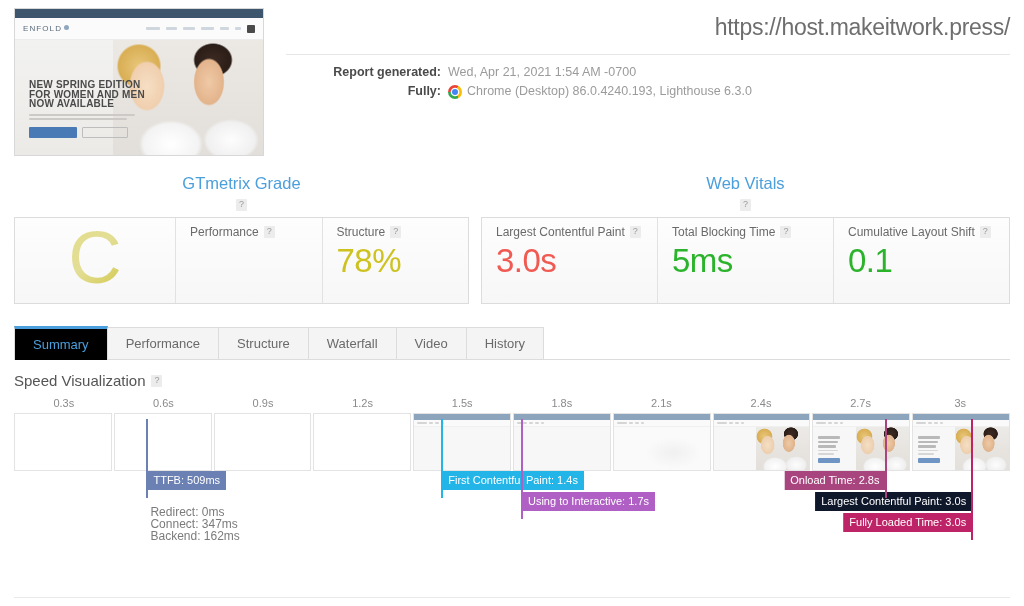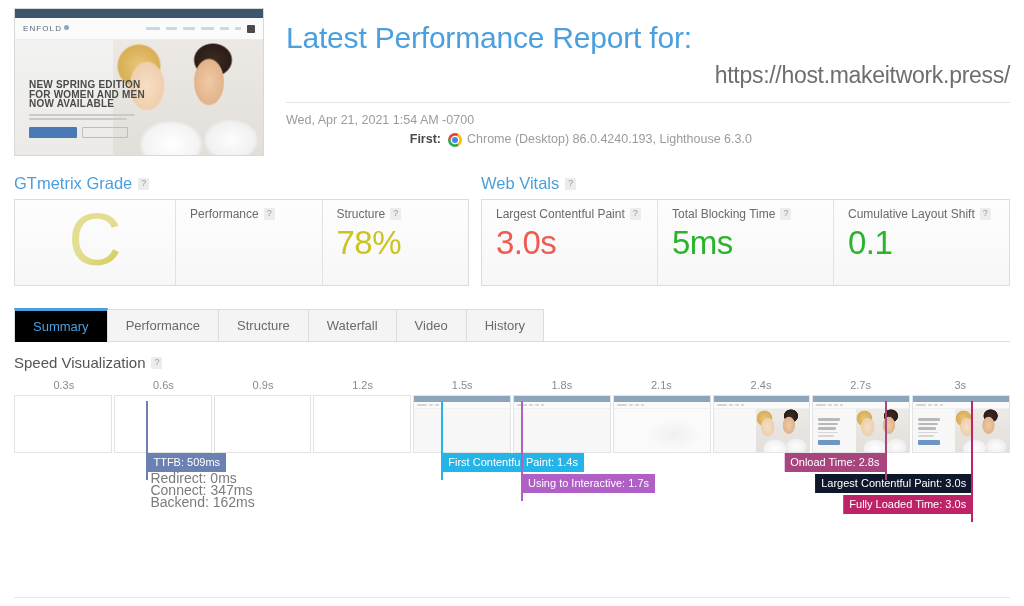--- a/index.html
+++ b/index.html
@@ -239,20 +239,21 @@
   .panel-vitals { flex: 1 1 auto; }
 
   .panel-head {
     font-size: 16.5px;
     color: #4a9fdc;
     font-weight: 400;
     margin-bottom: 6px;
     display: flex;
     align-items: center;
     gap: 6px;
+    flex-direction: column;
   }
   .help {
     display: inline-block;
     background: #ececec;
     color: #9a9a9a;
     font-size: 9px;
     line-height: 11px;
     width: 11px;
     height: 12px;
     text-align: center;
@@ -466,24 +467,25 @@
     color: #ffffff;
     padding: 2px 6px 3px 6px;
     white-space: nowrap;
     line-height: 14px;
     box-sizing: border-box;
     cursor: default;
   }
   .badge.right-anchor { transform: translateX(-100%); }
   .sub-note {
     position: absolute;
-    font-size: 14px;
+    font-size: 12px;
     color: #7b7b7b;
     line-height: 12px;
     white-space: nowrap;
+    margin-top: 16px;
   }
   .bottom-rule {
     position: absolute;
     left: 14px;
     right: 14px;
     top: 597px;
     border-top: 1px solid #e9e9e9;
   }
 </style>
 </head>
@@ -521,32 +523,32 @@
         </div>
         <div class="hero-btns">
           <div class="hero-btn-a"></div>
           <div class="hero-btn-b"></div>
         </div>
       </div>
     </div>
   </div>
 
   <div class="title-block">
-    <h1 class="main-title">Latest Performance Report for:</h1>
     <div class="main-url">https://host.makeitwork.press/</div>
     <div class="title-rule"></div>
 
     <div class="meta">
       <div class="meta-row">
+        <div class="meta-label">Report generated:</div>
         <div class="meta-val">
           <span>Wed, Apr 21, 2021 1:54 AM -0700</span>
         </div>
       </div>
       <div class="meta-row">
-        <div class="meta-label">First:</div>
+        <div class="meta-label">Fully:</div>
         <div class="meta-val">
           <span class="chrome-ico"></span>
           <span>Chrome (Desktop) 86.0.4240.193, Lighthouse 6.3.0</span>
         </div>
       </div>
     </div>
   </div>
 </div>
 
 <div class="panels">

